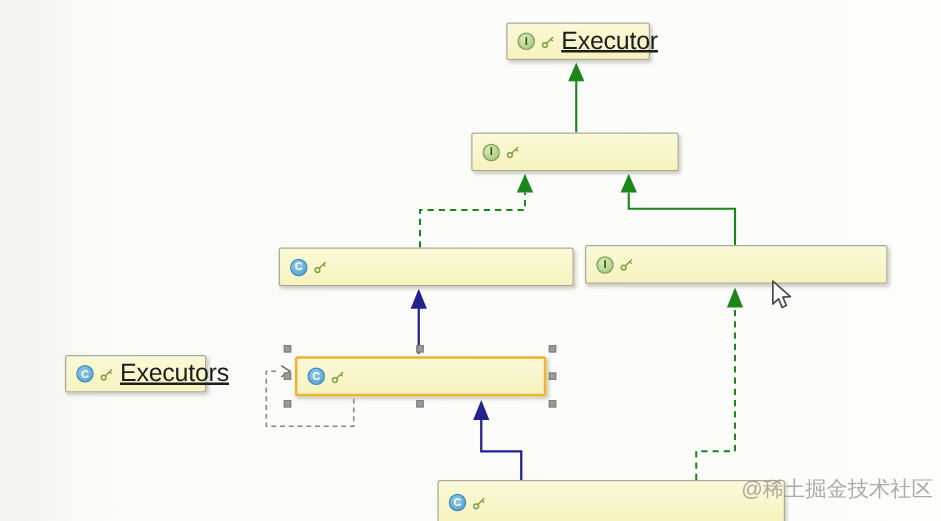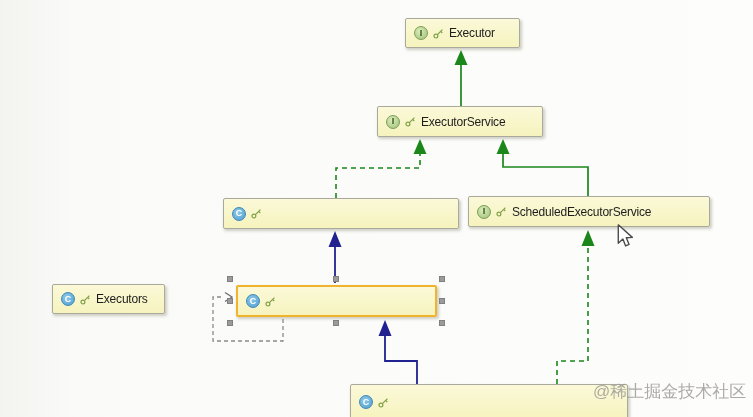--- a/index.html
+++ b/index.html
@@ -8,21 +8,21 @@
     background:linear-gradient(90deg,#F3F3F0 0%,#FAFAF8 10%,#FDFDFB 100%);
   }
   .node{
     position:absolute;display:flex;align-items:center;gap:5px;
     background:linear-gradient(180deg,#FBF9D8 0%,#F6F3BE 100%);
     border:1px solid #A9A99C;border-radius:2px;
     box-shadow:1.5px 2px 3px rgba(120,120,100,0.35);
     padding:0 8px;box-sizing:border-box;
   }
   .node.selected{border:2px solid #F0B32E;}
-  .node-label{font-size:12px;color:#1D1D1D;white-space:nowrap;letter-spacing:-0.2px;}
+  .node-label{font-size:20px;color:#1D1D1D;white-space:nowrap;letter-spacing:-0.2px;text-decoration:underline;}
   .icon-circle{
     width:14px;height:14px;min-width:14px;border-radius:50%;
     display:inline-flex;align-items:center;justify-content:center;
     font-size:9px;font-weight:bold;line-height:1;box-sizing:border-box;
   }
   .icon-interface{background:radial-gradient(circle at 40% 35%,#DCEDB8,#9CBF77);border:1px solid #7E9D58;color:#2F4B1F;}
   .icon-class{background:radial-gradient(circle at 40% 35%,#8FC9E9,#4E9FD0);border:1px solid #3F88B8;color:#FFFFFF;}
   .key-icon{display:inline-flex;align-items:center;}
   svg.overlay{position:absolute;left:0;top:0;pointer-events:none;}
   .handle{
@@ -90,42 +90,40 @@
   </div>
 
   <div class="node" style="left:377px;top:106px;width:166px;height:31px;">
     <span class="icon-circle icon-interface">I</span>
     <span class="key-icon">
         <svg viewBox="0 0 12 12" width="11" height="11">
           <circle cx="3.2" cy="8.8" r="2.1" fill="none" stroke="#7FA045" stroke-width="1.3"></circle>
           <path d="M4.8,7.2 L10.3,1.7 M8.3,3.7 L10.1,5.5" stroke="#7FA045" stroke-width="1.3" fill="none"></path>
         </svg>
       </span>
-    <span class="node-label">ExecutorService</span>
   </div>
 
   <div class="node" style="left:223px;top:198px;width:236px;height:31px;">
     <span class="icon-circle icon-class">C</span>
     <span class="key-icon">
         <svg viewBox="0 0 12 12" width="11" height="11">
           <circle cx="3.2" cy="8.8" r="2.1" fill="none" stroke="#7FA045" stroke-width="1.3"></circle>
           <path d="M4.8,7.2 L10.3,1.7 M8.3,3.7 L10.1,5.5" stroke="#7FA045" stroke-width="1.3" fill="none"></path>
         </svg>
       </span>
   </div>
 
   <div class="node" style="left:468px;top:196px;width:242px;height:31px;">
     <span class="icon-circle icon-interface">I</span>
     <span class="key-icon">
         <svg viewBox="0 0 12 12" width="11" height="11">
           <circle cx="3.2" cy="8.8" r="2.1" fill="none" stroke="#7FA045" stroke-width="1.3"></circle>
           <path d="M4.8,7.2 L10.3,1.7 M8.3,3.7 L10.1,5.5" stroke="#7FA045" stroke-width="1.3" fill="none"></path>
         </svg>
       </span>
-    <span class="node-label">ScheduledExecutorService</span>
   </div>
 
   <div class="node" style="left:52px;top:284px;width:113px;height:30px;">
     <span class="icon-circle icon-class">C</span>
     <span class="key-icon">
         <svg viewBox="0 0 12 12" width="11" height="11">
           <circle cx="3.2" cy="8.8" r="2.1" fill="none" stroke="#7FA045" stroke-width="1.3"></circle>
           <path d="M4.8,7.2 L10.3,1.7 M8.3,3.7 L10.1,5.5" stroke="#7FA045" stroke-width="1.3" fill="none"></path>
         </svg>
       </span>

